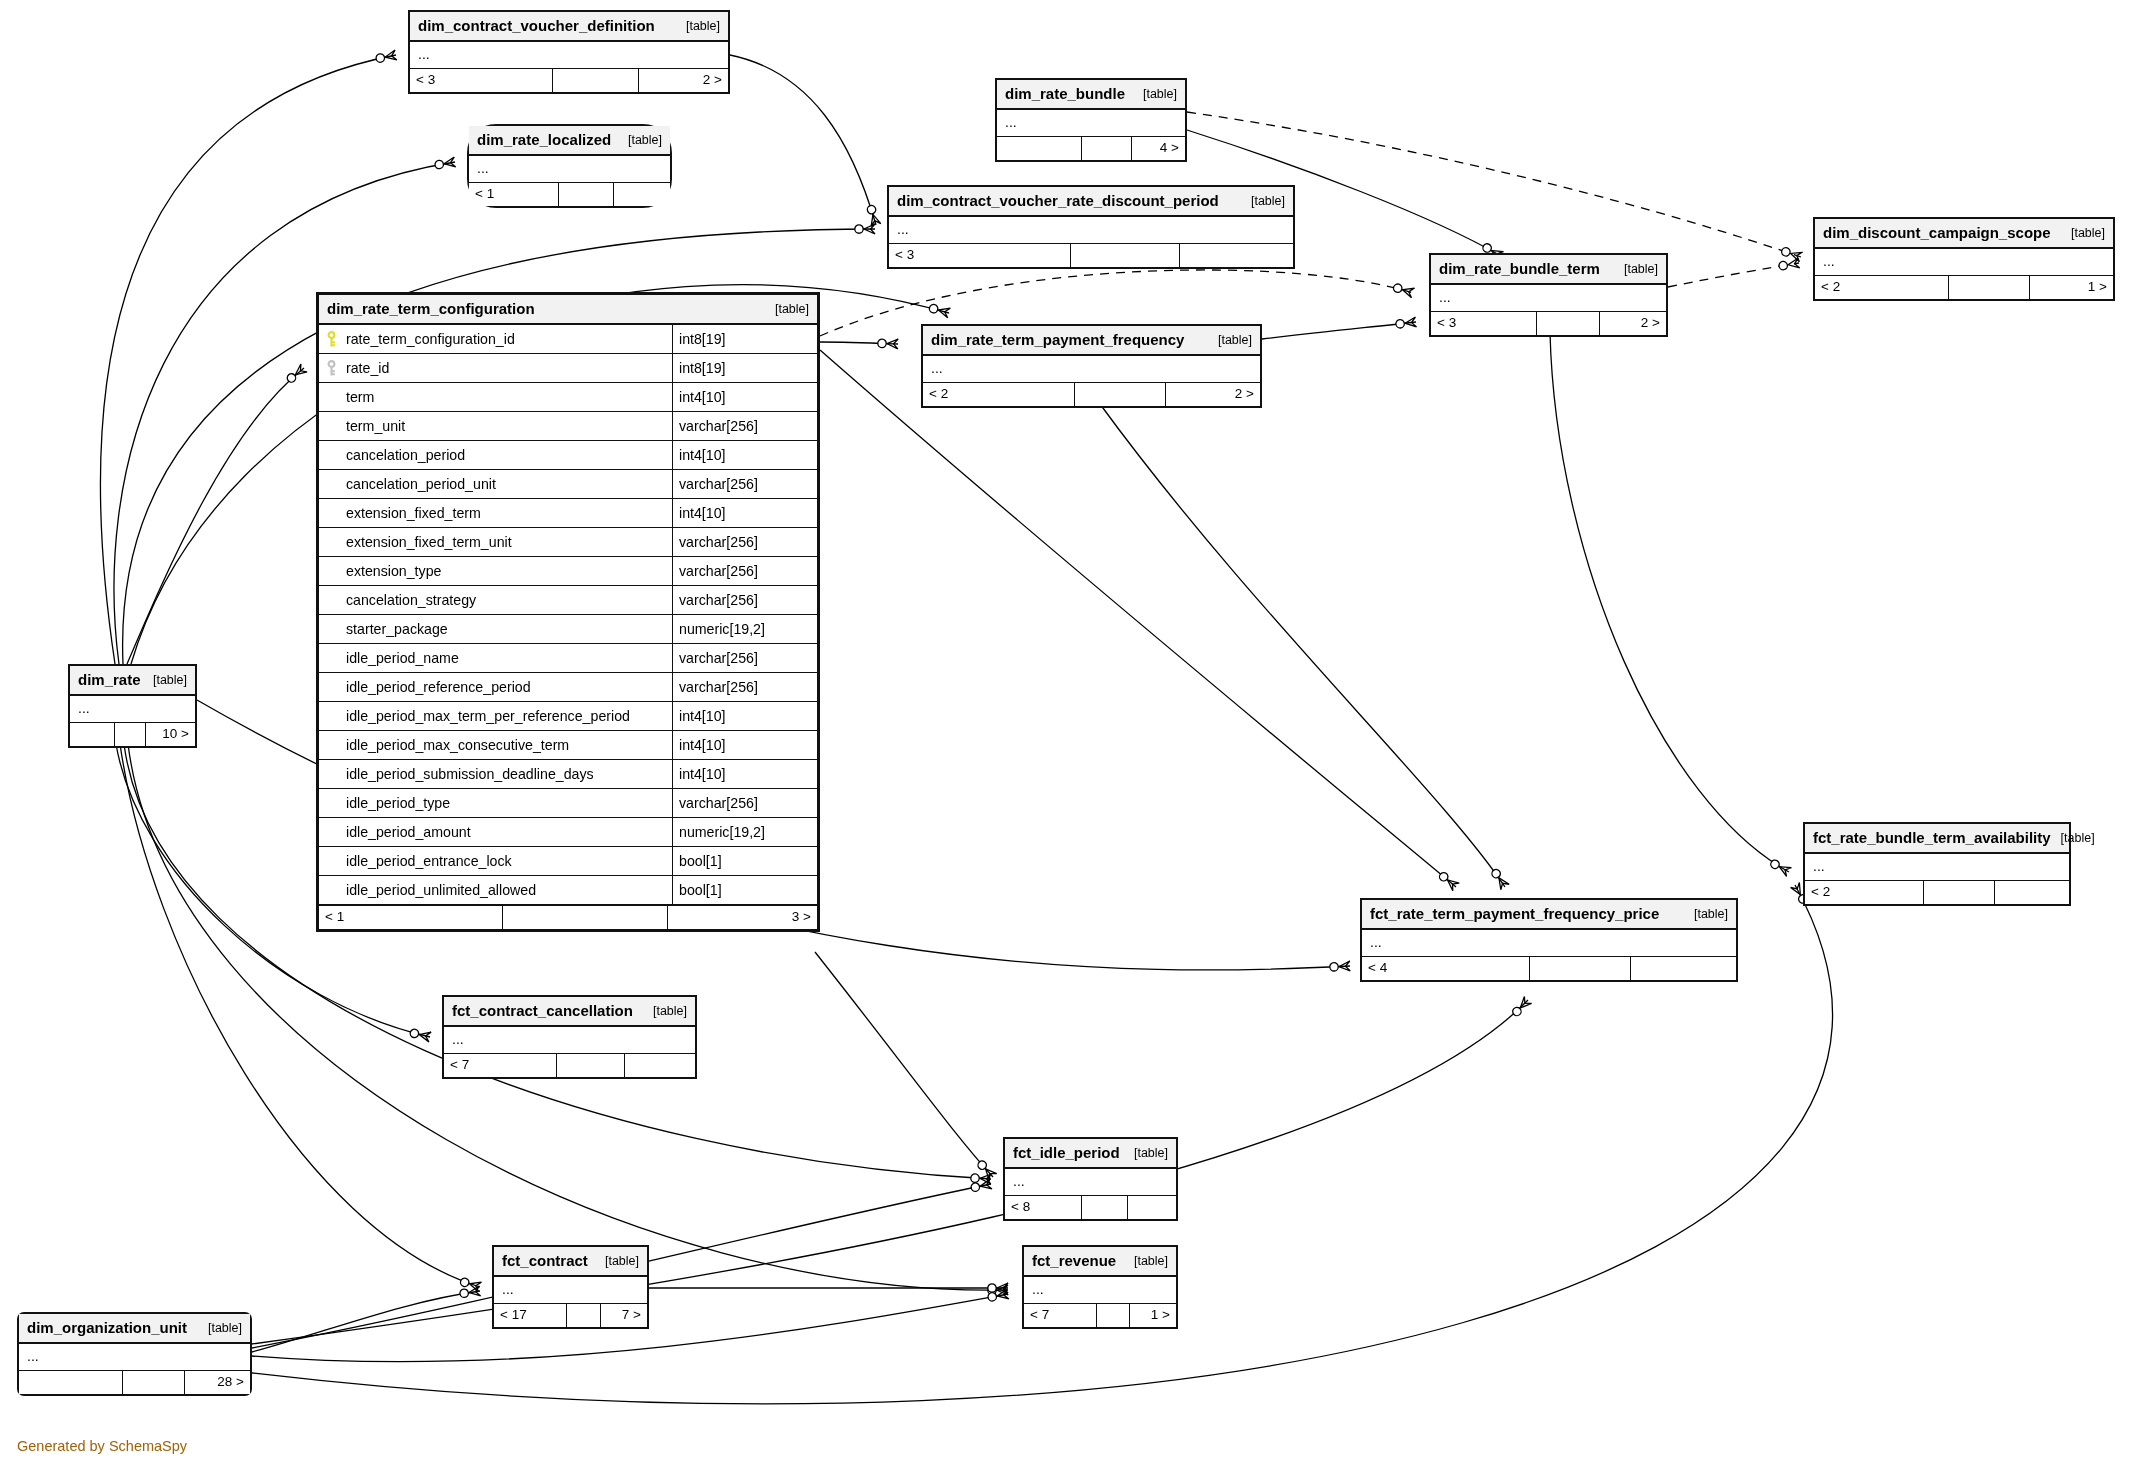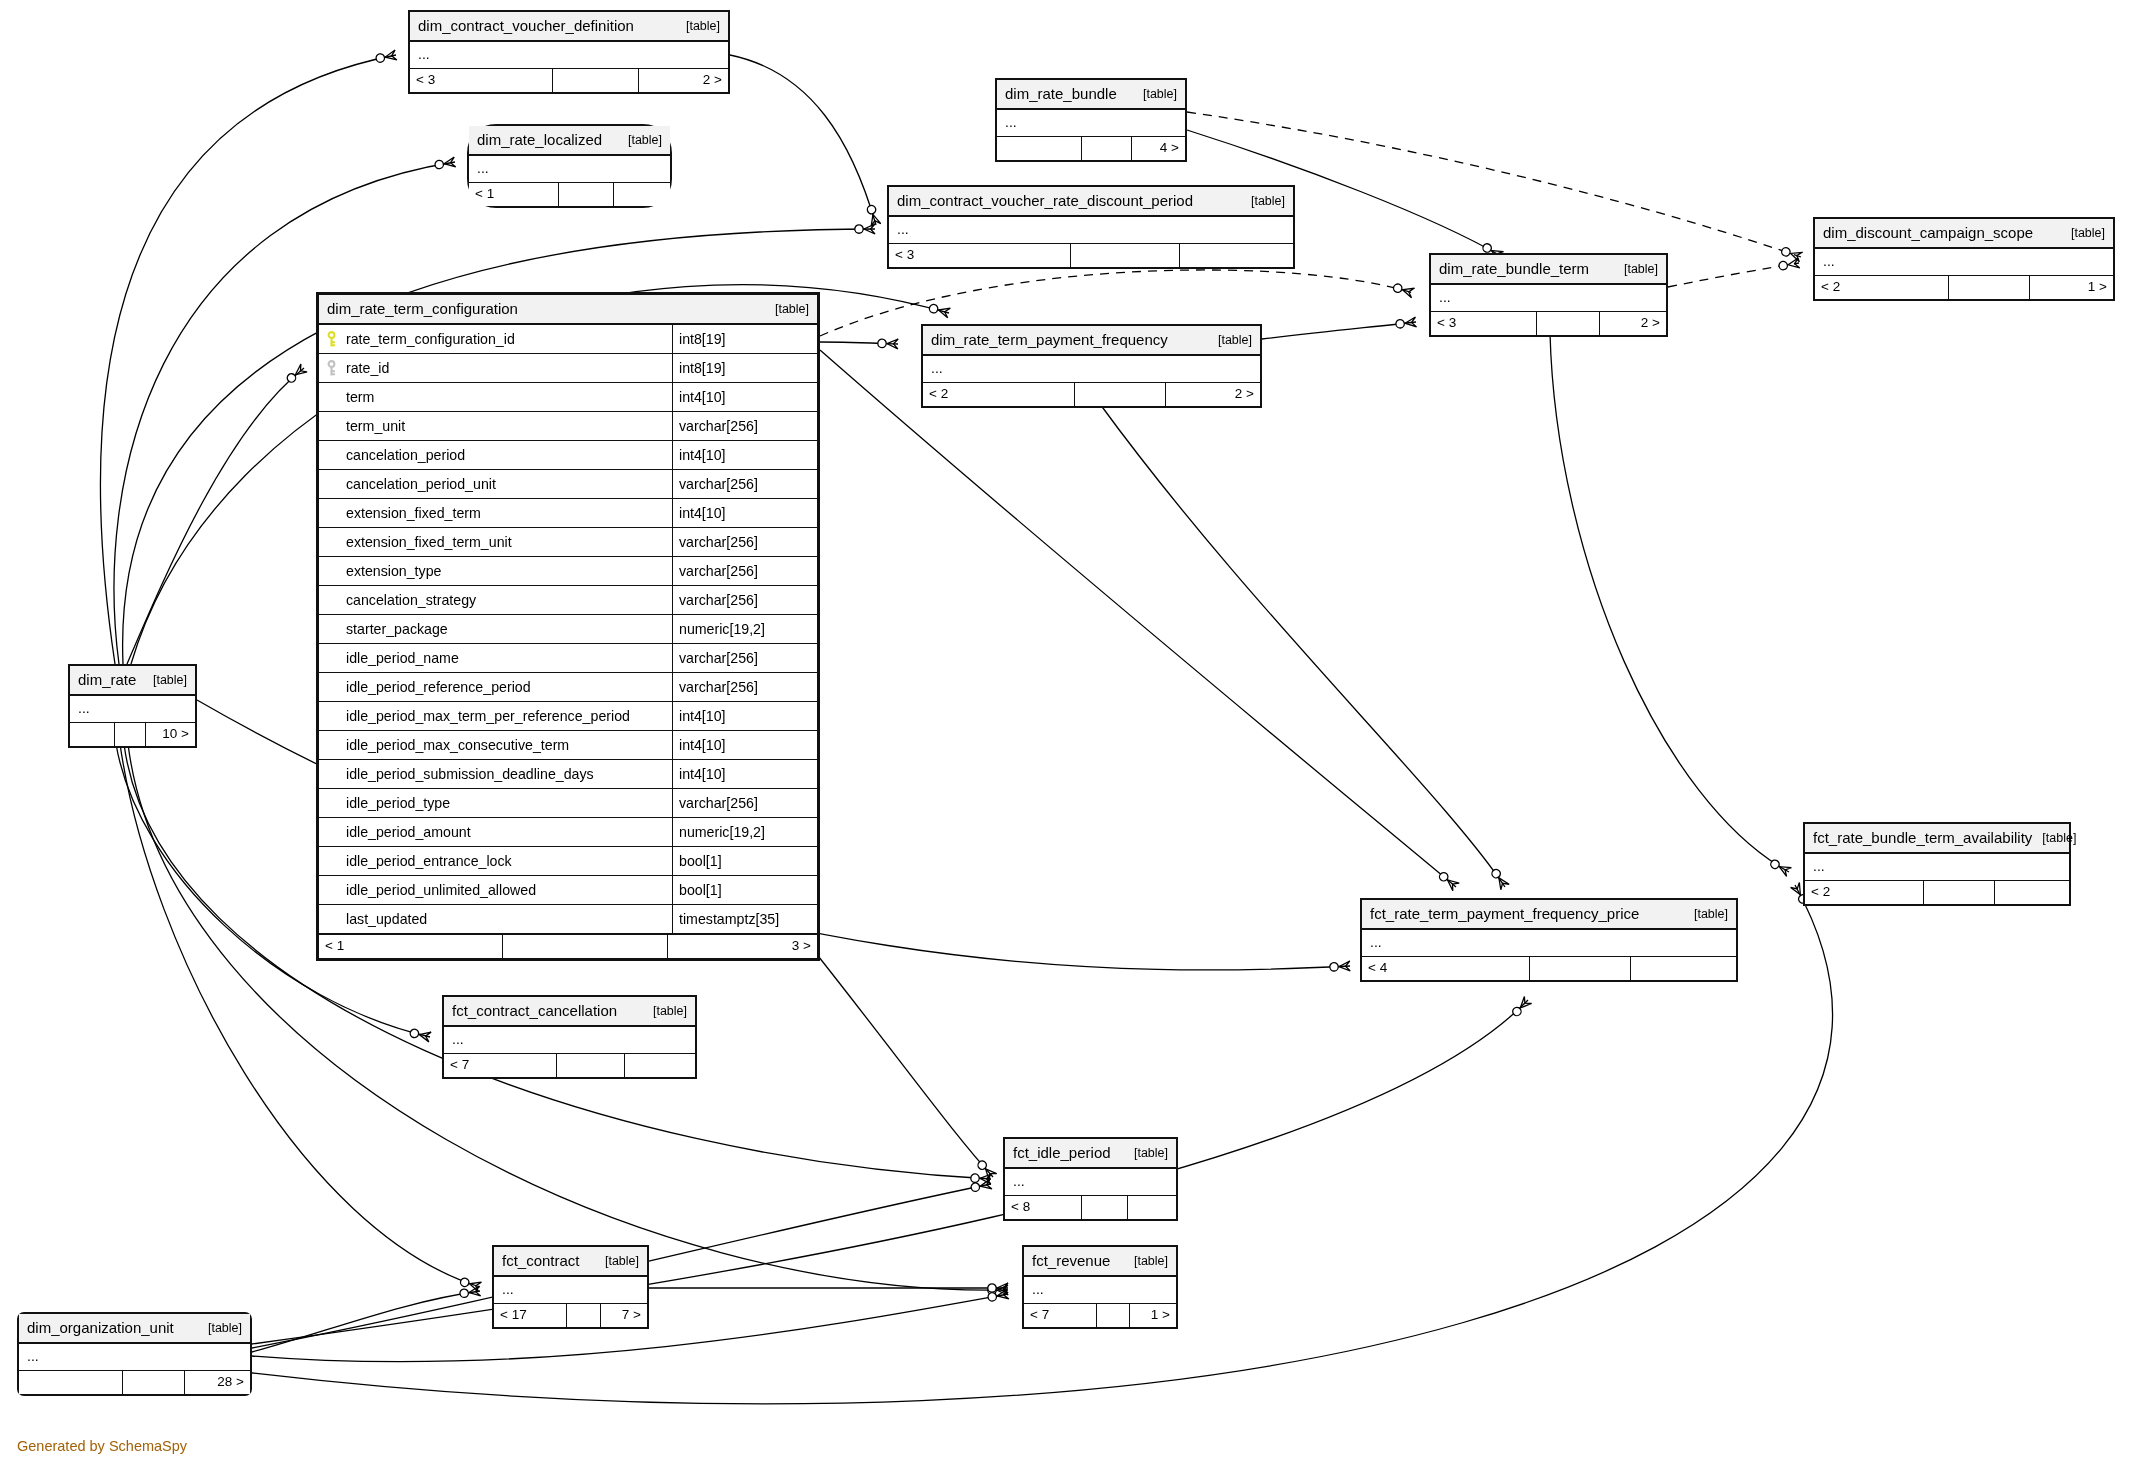--- a/index.html
+++ b/index.html
@@ -5,21 +5,21 @@
   html,body{margin:0;padding:0;background:#ffffff;}
   #canvas{position:relative;width:2141px;height:1473px;background:#fff;overflow:hidden;
           font-family:"Liberation Sans","DejaVu Sans",sans-serif;color:#000;}
   #edges{position:absolute;left:0;top:0;z-index:1;overflow:visible;}
   #edges path{fill:none;stroke:#000;stroke-width:1.3px;}
   #edges path.dashed{stroke-dasharray:9 7;}
   .tbl{position:absolute;z-index:2;background:#fff;border:2px solid #111;box-sizing:border-box;}
   .tbl.main{border-width:3px;}
   .tbl-header{background:#f2f2f2;border-bottom:2px solid #111;height:30px;line-height:28px;
               display:flex;justify-content:space-between;align-items:center;padding:0 8px;box-sizing:border-box;}
-  .tbl-title{font-weight:normal;font-size:15px;white-space:nowrap;}
+  .tbl-title{font-weight:bold;font-size:15px;white-space:nowrap;}
   .tbl-tag{font-size:12.5px;font-weight:normal;white-space:nowrap;margin-left:10px;}
   .tbl-row{height:26px;line-height:25px;font-size:14px;padding:0 8px;box-sizing:border-box;background:#fff;}
   .col-row{display:flex;height:29px;line-height:28px;font-size:14.2px;border-bottom:1px solid #111;box-sizing:border-box;background:#fff;}
   .col-row:last-of-type{border-bottom:none;}
   .col-name{flex:0 0 354px;position:relative;padding:0 0 0 27px;box-sizing:border-box;
             border-right:1px solid #111;white-space:nowrap;overflow:hidden;}
   .col-name .keyicon{position:absolute;left:7px;top:6px;}
   .col-type{flex:1;padding:0 6px;box-sizing:border-box;white-space:nowrap;}
   .tbl-footer{display:flex;height:24px;border-top:1px solid #111;box-sizing:border-box;font-size:13.5px;background:#fff;}
   .tbl-footer .fcell{box-sizing:border-box;border-right:1px solid #111;padding:0 6px;line-height:22px;overflow:hidden;white-space:nowrap;}
@@ -237,24 +237,20 @@
           <div class="col-type">numeric[19,2]</div>
         </div>
         <div class="col-row">
           <div class="col-name">idle_period_entrance_lock</div>
           <div class="col-type">bool[1]</div>
         </div>
         <div class="col-row">
           <div class="col-name">idle_period_unlimited_allowed</div>
           <div class="col-type">bool[1]</div>
         </div>
-        <div class="col-row">
-          <div class="col-name">last_updated</div>
-          <div class="col-type">timestamptz[35]</div>
-        </div>
         <div class="tbl-footer">
           <div class="fcell" style="width: 37%;">&lt; 1</div>
           <div class="fcell" style="width: 33%;"></div>
           <div class="fcell" style="width: 30%;">3 &gt;</div>
         </div>
       </div>
       <div class="tbl" style="left: 68px; top: 664px; width: 129px;">
         <div class="tbl-header">
           <span class="tbl-title">dim_rate</span>
           <span class="tbl-tag">[table]</span>

